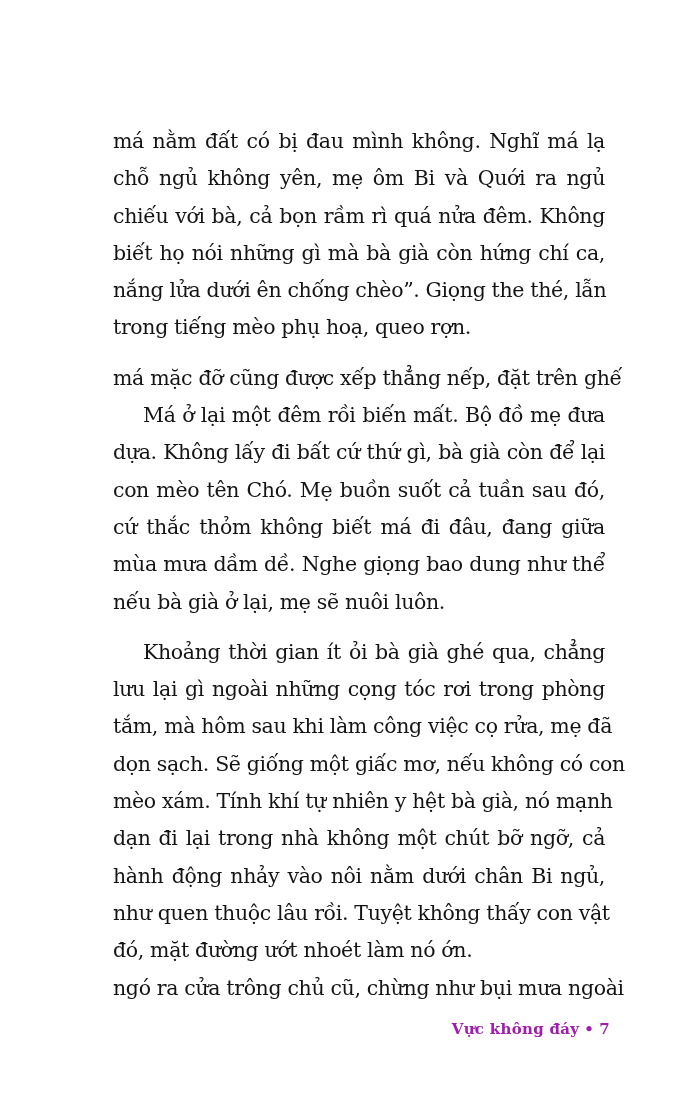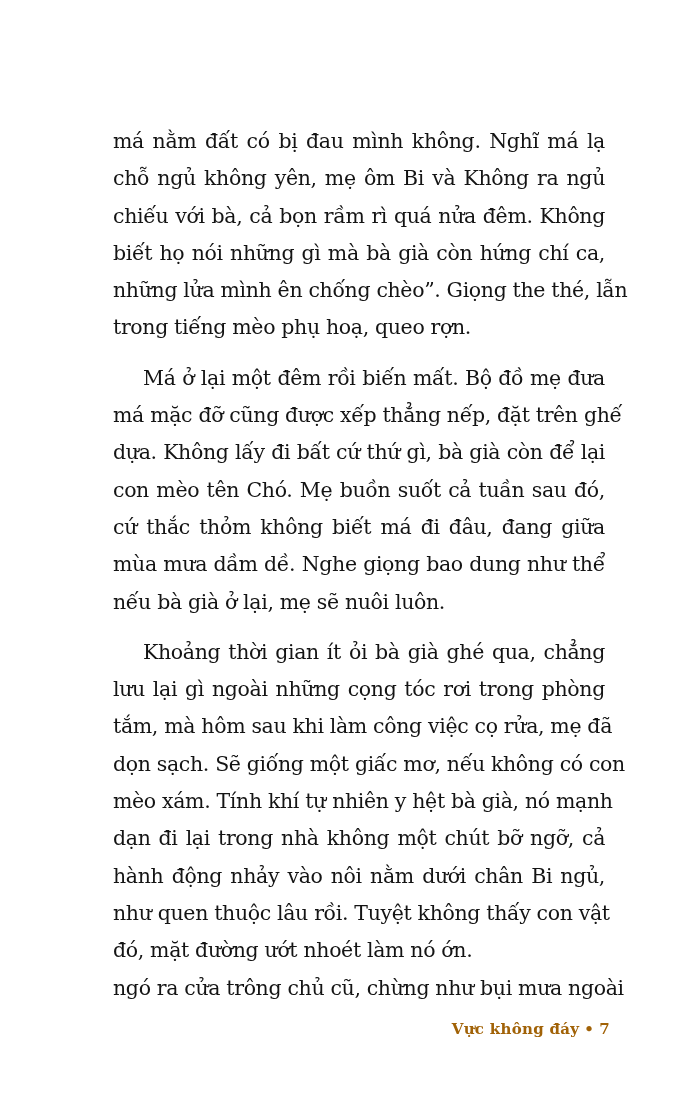--- a/index.html
+++ b/index.html
@@ -53,45 +53,45 @@
     .footer {
       position: absolute;
       left: 420px;
       top: 1020px;
       width: 190px;
       text-align: right;
       font-family: "DejaVu Serif", "Liberation Serif", serif;
       font-weight: bold;
       font-size: 15px;
       letter-spacing: 0.3px;
-      color: #a16207;
+      color: #a21caf;
     }
     .footer .sep {
       display: inline-block;
       margin: 0 5px;
     }
   </style>
 </head>
 <body>
 
 <div class="page">
   <div class="body-text">
 
     <div class="paragraph">
       <span class="line">má nằm đất có bị đau mình không. Nghĩ má lạ</span>
-      <span class="line">chỗ ngủ không yên, mẹ ôm Bi và Không ra ngủ</span>
+      <span class="line">chỗ ngủ không yên, mẹ ôm Bi và Quới ra ngủ</span>
       <span class="line">chiếu với bà, cả bọn rầm rì quá nửa đêm. Không</span>
       <span class="line">biết họ nói những gì mà bà già còn hứng chí ca,</span>
-      <span class="line">những lửa mình ên chống chèo”. Giọng the thé, lẫn</span>
+      <span class="line">nắng lửa dưới ên chống chèo”. Giọng the thé, lẫn</span>
       <span class="line last">trong tiếng mèo phụ hoạ, queo rợn.</span>
     </div>
 
     <div class="paragraph">
+      <span class="line">má mặc đỡ cũng được xếp thẳng nếp, đặt trên ghế</span>
       <span class="line indent">Má ở lại một đêm rồi biến mất. Bộ đồ mẹ đưa</span>
-      <span class="line">má mặc đỡ cũng được xếp thẳng nếp, đặt trên ghế</span>
       <span class="line">dựa. Không lấy đi bất cứ thứ gì, bà già còn để lại</span>
       <span class="line">con mèo tên Chó. Mẹ buồn suốt cả tuần sau đó,</span>
       <span class="line">cứ thắc thỏm không biết má đi đâu, đang giữa</span>
       <span class="line">mùa mưa dầm dề. Nghe giọng bao dung như thể</span>
       <span class="line last">nếu bà già ở lại, mẹ sẽ nuôi luôn.</span>
     </div>
 
     <div class="paragraph">
       <span class="line indent">Khoảng thời gian ít ỏi bà già ghé qua, chẳng</span>
       <span class="line">lưu lại gì ngoài những cọng tóc rơi trong phòng</span>

